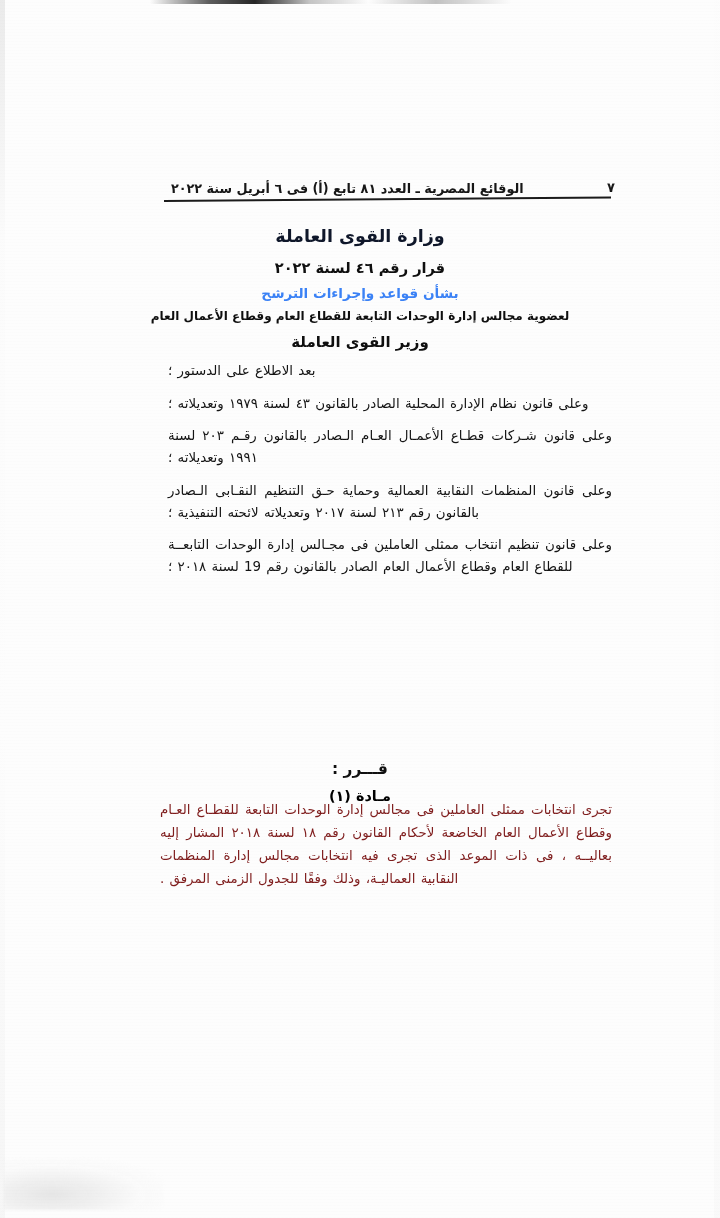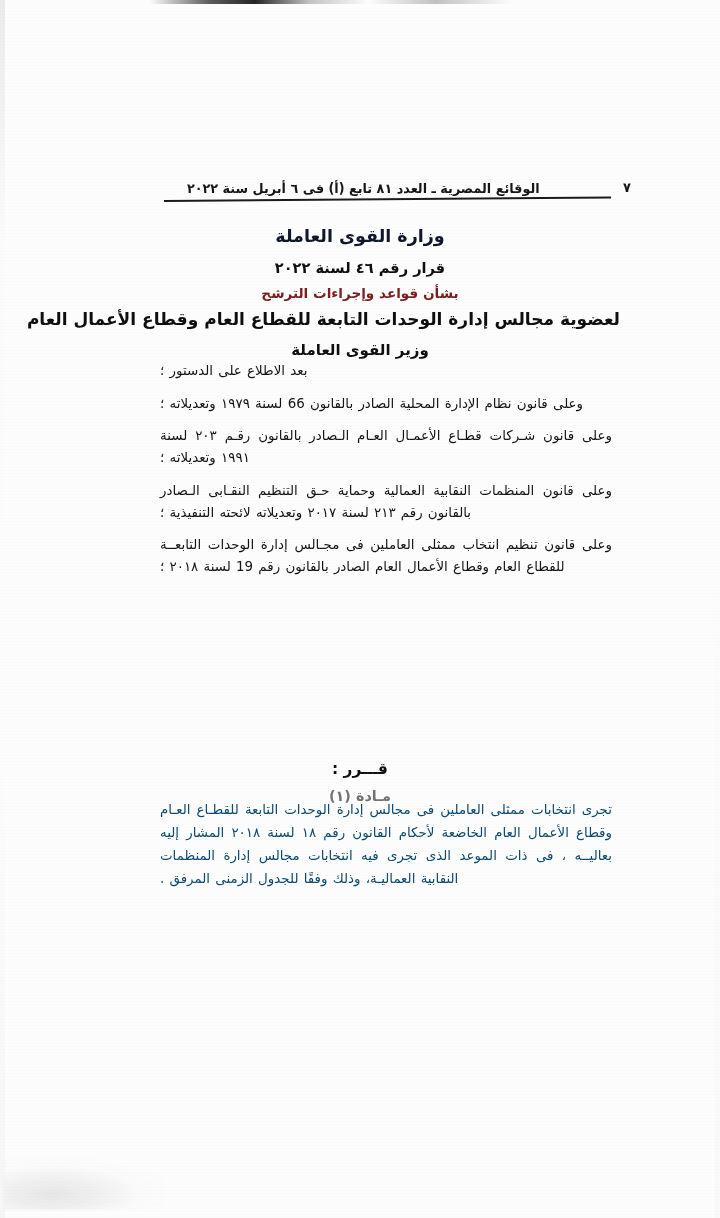--- a/index.html
+++ b/index.html
@@ -81,21 +81,21 @@
     top: 0;
     left: 0;
     width: 720px;
     height: 1218px;
   }
 
   
   .running-head {
     position: absolute;
     top: 172px;
-    left: 176px;
+    left: 160px;
     width: 455px;
     height: 24px;
     display: flex;
     align-items: flex-end;
     justify-content: space-between;
     flex-direction: row-reverse;
   }
   .head-issue {
     font-size: 13.2px;
     font-weight: 700;
@@ -142,24 +142,24 @@
     font-weight: 700;
     line-height: 1.55;
     margin-top: 8px;
     color: #0f0f0f;
   }
   .h-subject {
     font-size: 13.6px;
     font-weight: 700;
     line-height: 1.55;
     margin-top: 4px;
-    color: #7f1d1d;
+    color: #3b82f6;
   }
   .h-subject2 {
-    font-size: 17px;
+    font-size: 12px;
     font-weight: 700;
     line-height: 1.5;
     margin-top: 3px;
     color: #0f0f0f;
     white-space: nowrap;
   }
   .h-minister {
     font-size: 15px;
     font-weight: 700;
     line-height: 1.5;
@@ -172,21 +172,21 @@
     position: absolute;
     top: 360px;
     left: 160px;
     width: 452px;
   }
   .recital {
     font-size: 13.4px;
     line-height: 1.62;
     text-align: justify;
     text-align-last: left;
-    margin: 0 0 11px 0;
+    margin: 0 0 11px 8px;
     color: #141414;
     direction: rtl;
     word-spacing: 1px;
   }
 
   
   .decides-block {
     position: absolute;
     top: 742px;
     left: 100px;
@@ -197,37 +197,37 @@
     font-size: 15.4px;
     font-weight: 700;
     letter-spacing: 0.5px;
     color: #101010;
     margin-top: 18px;
   }
   .article-label {
     font-size: 14.4px;
     font-weight: 700;
     margin-top: 10px;
-    color: #737373;
+    color: #000000;
   }
 
   
   .article-col {
     position: absolute;
     top: 798px;
     left: 160px;
     width: 452px;
   }
   .article-para {
     font-size: 13.4px;
     line-height: 1.72;
     text-align: justify;
     text-align-last: left;
     margin: 0;
-    color: #0c4a6e;
+    color: #7f1d1d;
     direction: rtl;
     word-spacing: 1px;
   }
 
   
   .grain {
     position: absolute;
     inset: 0;
     pointer-events: none;
     background:
@@ -261,21 +261,21 @@
   <div class="heading-block">
     <div class="h-ministry">وزارة القوى العاملة</div>
     <div class="h-decree">قرار رقم ٤٦ لسنة ٢٠٢٢</div>
     <div class="h-subject">بشأن قواعد وإجراءات الترشح</div>
     <div class="h-subject2">لعضوية مجالس إدارة الوحدات التابعة للقطاع العام وقطاع الأعمال العام</div>
     <div class="h-minister">وزير القوى العاملة</div>
   </div>
 
   <div class="body-col">
     <p class="recital">بعد الاطلاع على الدستور ؛</p>
-    <p class="recital">وعلى قانون نظام الإدارة المحلية الصادر بالقانون 66 لسنة ١٩٧٩ وتعديلاته ؛</p>
+    <p class="recital">وعلى قانون نظام الإدارة المحلية الصادر بالقانون ٤٣ لسنة ١٩٧٩ وتعديلاته ؛</p>
     <p class="recital">وعلى قانون شـركات قطـاع الأعمـال العـام الـصادر بالقانون رقـم ٢٠٣ لسنة ١٩٩١ وتعديلاته ؛</p>
     <p class="recital">وعلى قانون المنظمات النقابية العمالية وحماية حـق التنظيم النقـابى الـصادر بالقانون رقم ٢١٣ لسنة ٢٠١٧ وتعديلاته لائحته التنفيذية ؛</p>
     <p class="recital">وعلى قانون تنظيم انتخاب ممثلى العاملين فى مجـالس إدارة الوحدات التابعــة للقطاع العام وقطاع الأعمال العام الصادر بالقانون رقم 19 لسنة ٢٠١٨ ؛</p>
   </div>
 
   <div class="decides-block">
     <div class="decides-word">قـــرر :</div>
     <div class="article-label">مـادة (١)</div>
   </div>
 

